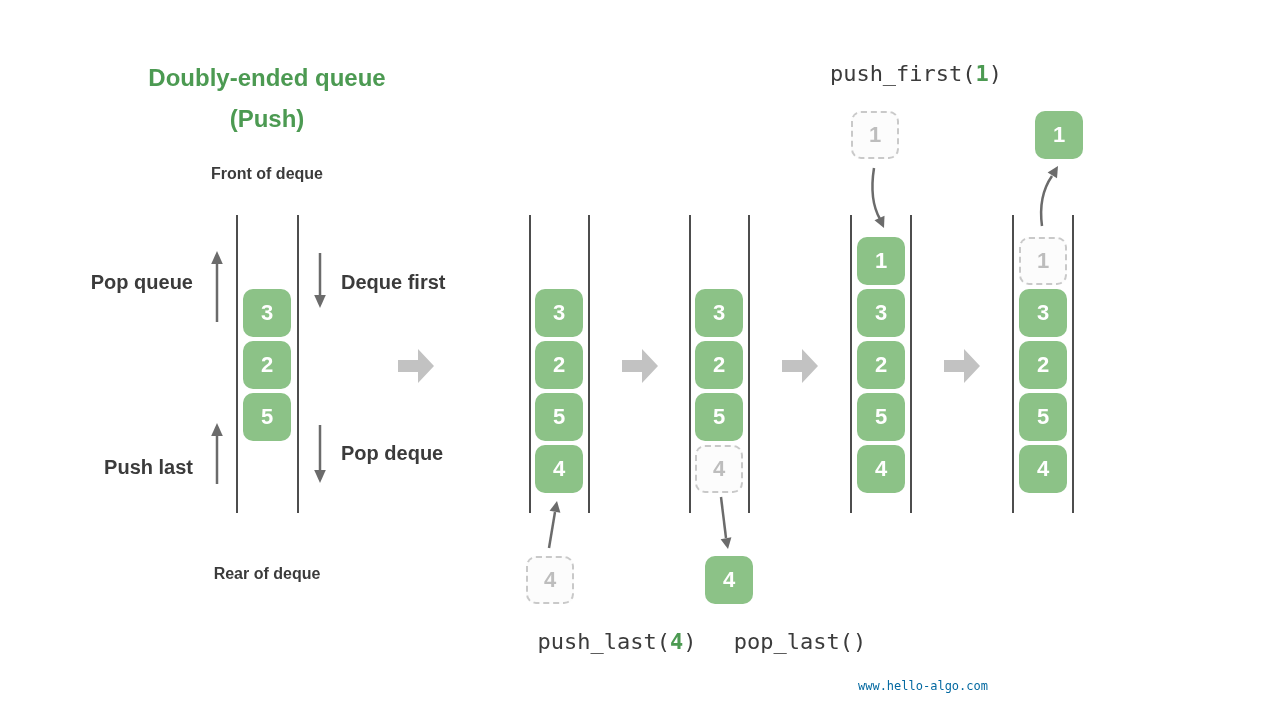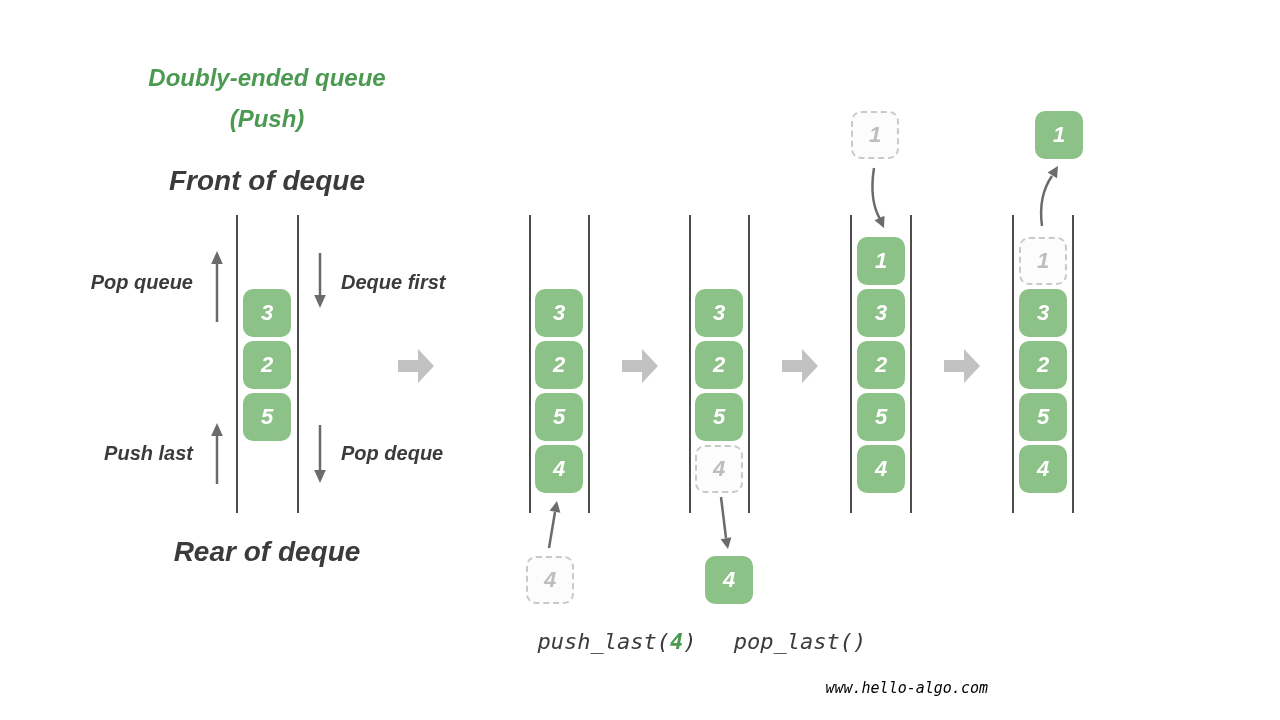--- a/index.html
+++ b/index.html
@@ -1,30 +1,30 @@
 <!DOCTYPE html>
 <html><head>
 <meta charset="utf-8">
 <style>
   html,body{margin:0;padding:0;}
   body{width:1280px;height:720px;background:#ffffff;overflow:hidden;
        font-family:"Liberation Sans",sans-serif;}
-  .canvas{position:relative;width:1028px;height:720px;background:#ffffff;font-style:italic;}
+  .canvas{position:relative;width:1028px;height:720px;background:#ffffff;}
 
   
   .title{position:absolute;left:117px;top:57px;width:300px;text-align:center;
          font-size:24px;font-weight:bold;color:#4C9A52;line-height:41px;}
   .deque-label{position:absolute;width:300px;text-align:center;
-         font-size:28px;font-weight:bold;color:#3B3B3B;}
+         font-size:16px;font-weight:bold;color:#3B3B3B;}
   .op-label{position:absolute;font-size:20px;font-weight:bold;color:#3B3B3B;}
   .code-label{position:absolute;width:220px;text-align:center;white-space:nowrap;
          font-family:"DejaVu Sans Mono",monospace;font-size:22px;color:#3B3B3B;}
   .code-label .arg{color:#4C9A52;font-weight:bold;}
   .watermark{position:absolute;right:40px;top:679px;
-         font-family:"DejaVu Sans Mono",monospace;font-size:15px;color:#000000;margin-left:48px;}
+         font-family:"DejaVu Sans Mono",monospace;font-size:12px;color:#0369a1;margin-left:48px;}
 
   
   .wall{position:absolute;top:215px;width:2px;height:298px;background:#4D4D4D;}
 
   
   .cell{position:absolute;width:48px;height:48px;box-sizing:border-box;
         border-radius:10px;display:flex;align-items:center;justify-content:center;
         font-size:22px;font-weight:bold;}
   .cell.solid{background:#8CC287;color:#ffffff;}
   .cell.ghost{background:#FCFCFC;border:2px dashed #C9C9C9;color:#BDBDBD;}
@@ -38,27 +38,28 @@
 <body>
 
 <div class="canvas">
 
   <div class="title">
     <div>Doubly-ended queue</div>
     <div>(Push)</div>
   </div>
 
   <div class="deque-label" style="left:117px;top:165px;">Front of deque</div>
-  <div class="deque-label" style="left:117px;top:536px;">Rear of deque</div>
+  <div class="deque-label" style="left:117px;top:565px;">Rear of deque</div>
 
   <div class="op-label" style="left:60px;top:271px;width:133px;text-align:right;">Pop queue</div>
   <div class="op-label" style="left:341px;top:271px;width:140px;">Deque first</div>
-  <div class="op-label" style="left:60px;top:442px;width:133px;text-align:right;">Push last</div>
+  <div class="op-label" style="left:60px;top:456px;width:133px;text-align:right;">Push last</div>
   <div class="op-label" style="left:341px;top:442px;width:140px;">Pop deque</div>
 
+  <div class="code-label" style="left:806px;top:61px;"><span>push_first(</span><span class="arg">1</span><span>)</span></div>
   <div class="code-label" style="left:507px;top:629px;"><span>push_last(</span><span class="arg">4</span><span>)</span></div>
   <div class="code-label" style="left:690px;top:629px;"><span>pop_last()</span></div>
 
   <div class="wall" style="left:236px;"></div>
   <div class="wall" style="left:297px;"></div>
   <div class="wall" style="left:529px;"></div>
   <div class="wall" style="left:588px;"></div>
   <div class="wall" style="left:689px;"></div>
   <div class="wall" style="left:748px;"></div>
   <div class="wall" style="left:850px;"></div>

